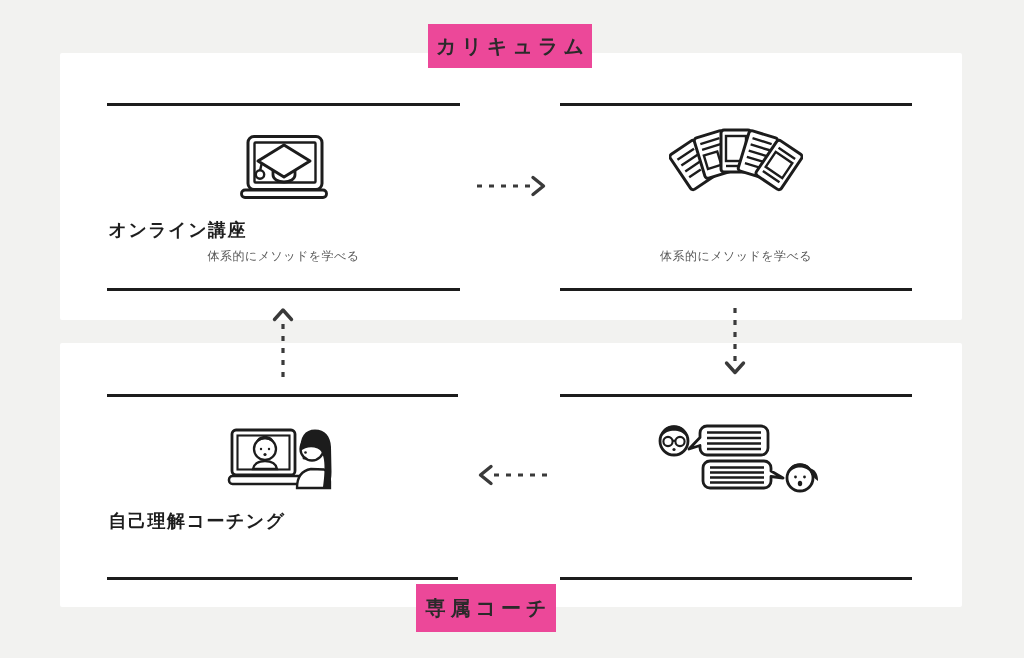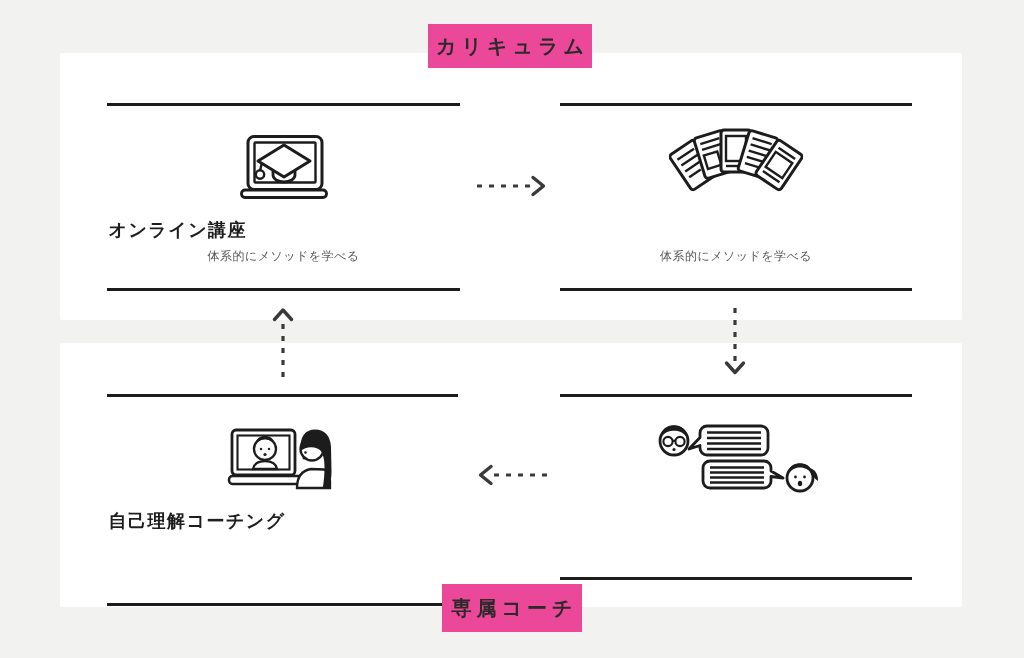--- a/index.html
+++ b/index.html
@@ -14,27 +14,27 @@
   .panel.top-panel { top: 53px; height: 267px; }
   .panel.bottom-panel { top: 343px; height: 264px; }
 
   .section-label {
     position: absolute; background: #ec4899; z-index: 5;
     display: flex; align-items: center; justify-content: center;
     font-weight: 700; font-size: 20px; letter-spacing: 5px; padding-left: 5px;
     color: #2a2a2a;
   }
   .section-label.top-label { left: 428px; top: 24px; width: 164px; height: 44px; }
-  .section-label.bottom-label { left: 442px; top: 584px; width: 140px; height: 48px; }
+  .section-label.bottom-label { left: 416px; top: 584px; width: 140px; height: 48px; }
 
   .cell { position: absolute; z-index: 2; }
   .cell.tl { left: 107px; top: 103px; width: 353px; height: 188px; }
   .cell.tr { left: 560px; top: 103px; width: 352px; height: 188px; }
   .cell.br { left: 560px; top: 394px; width: 352px; height: 186px; }
-  .cell.bl { left: 107px; top: 394px; width: 351px; height: 212px; }
+  .cell.bl { left: 107px; top: 394px; width: 351px; height: 186px; }
 
   .rule { position: absolute; left: 0; right: 0; height: 3px; background: #1c1c1c; }
   .rule.rule-top { top: 0; }
   .rule.rule-bottom { bottom: 0; }
 
   .icon-wrap {
     position: absolute; top: 20px; left: 0; right: 0; height: 88px;
     display: flex; align-items: center; justify-content: center;
   }
   .icon-wrap svg { display: block; }

